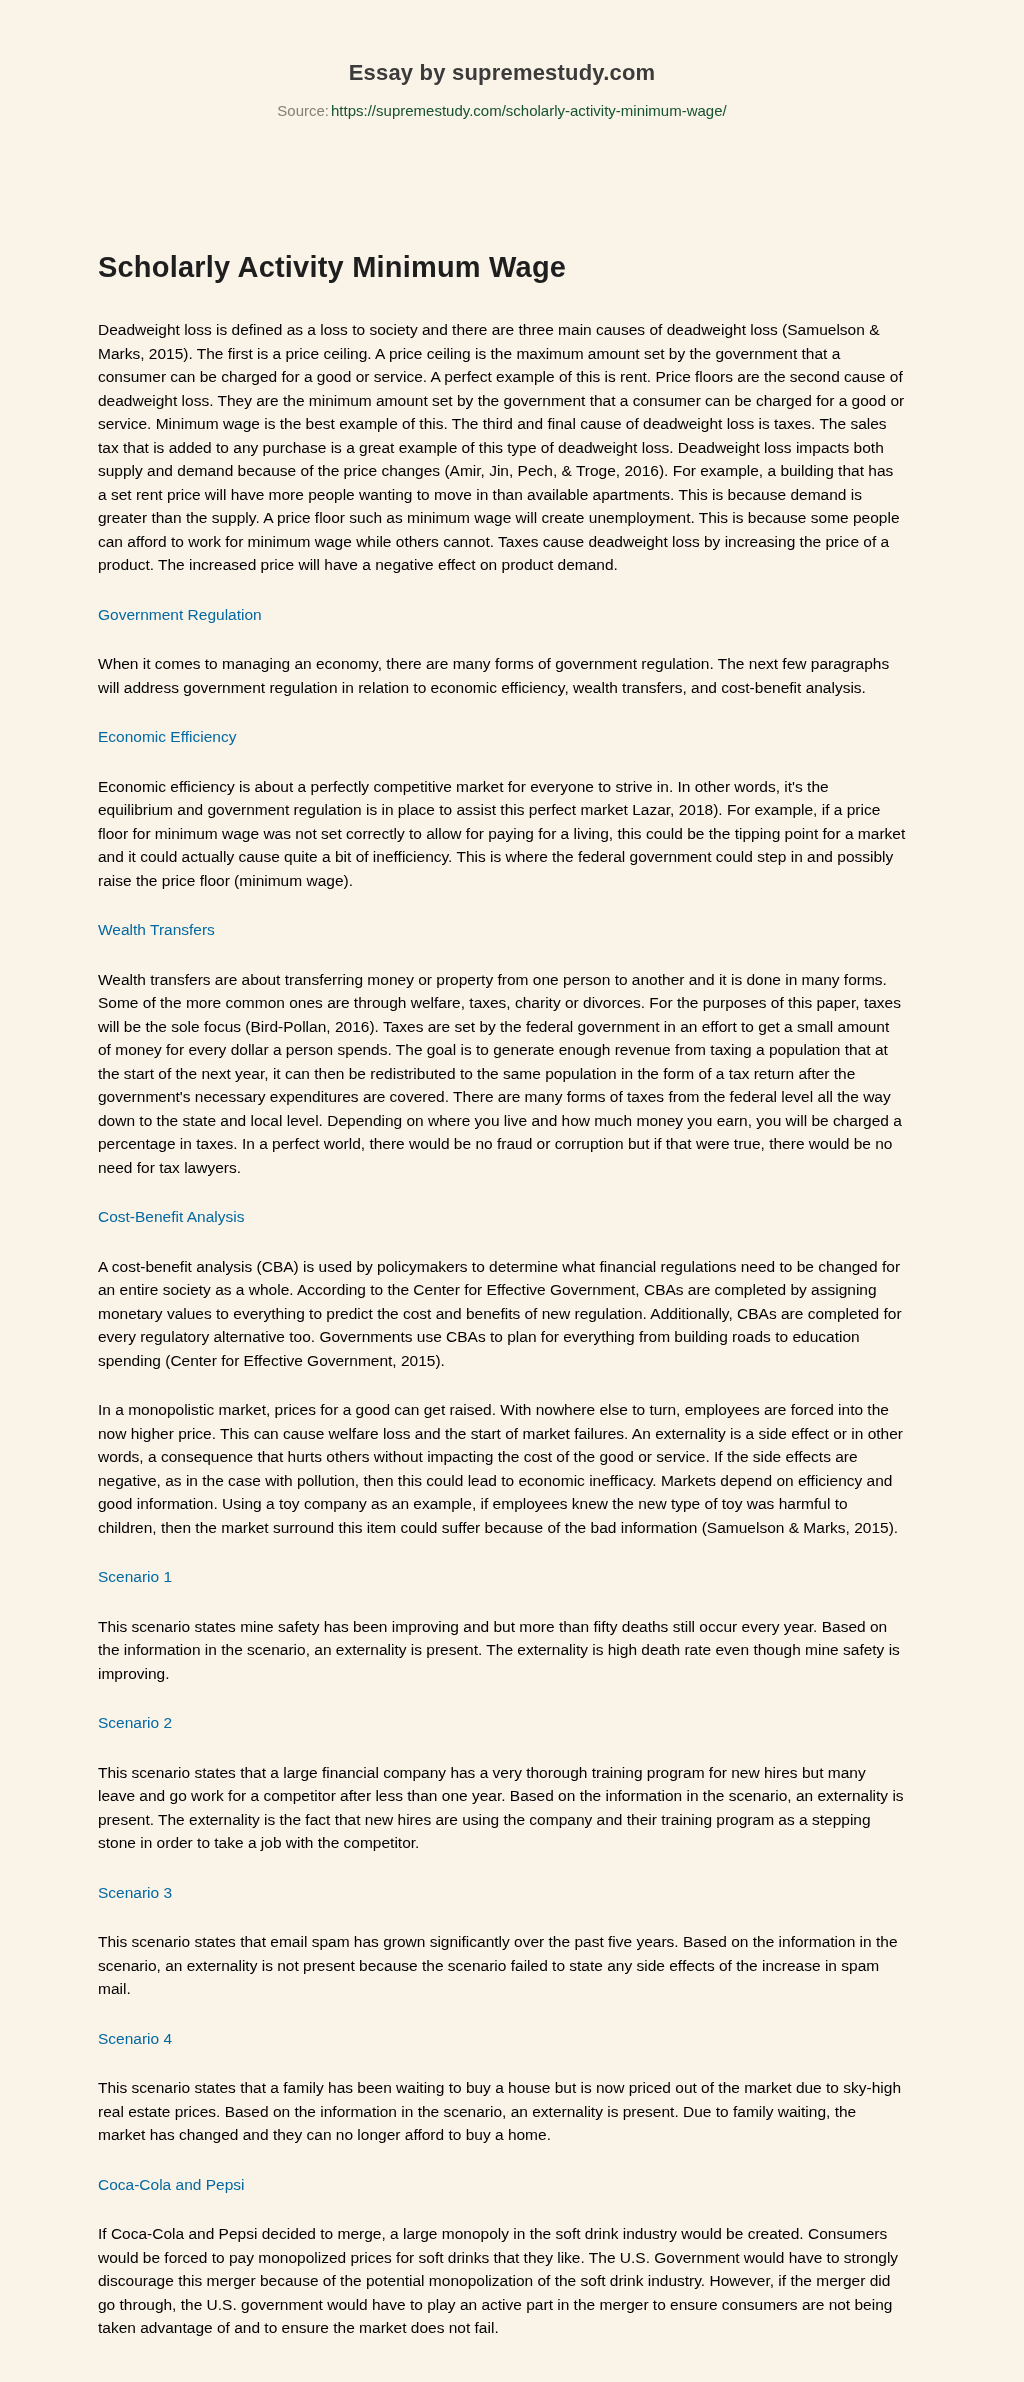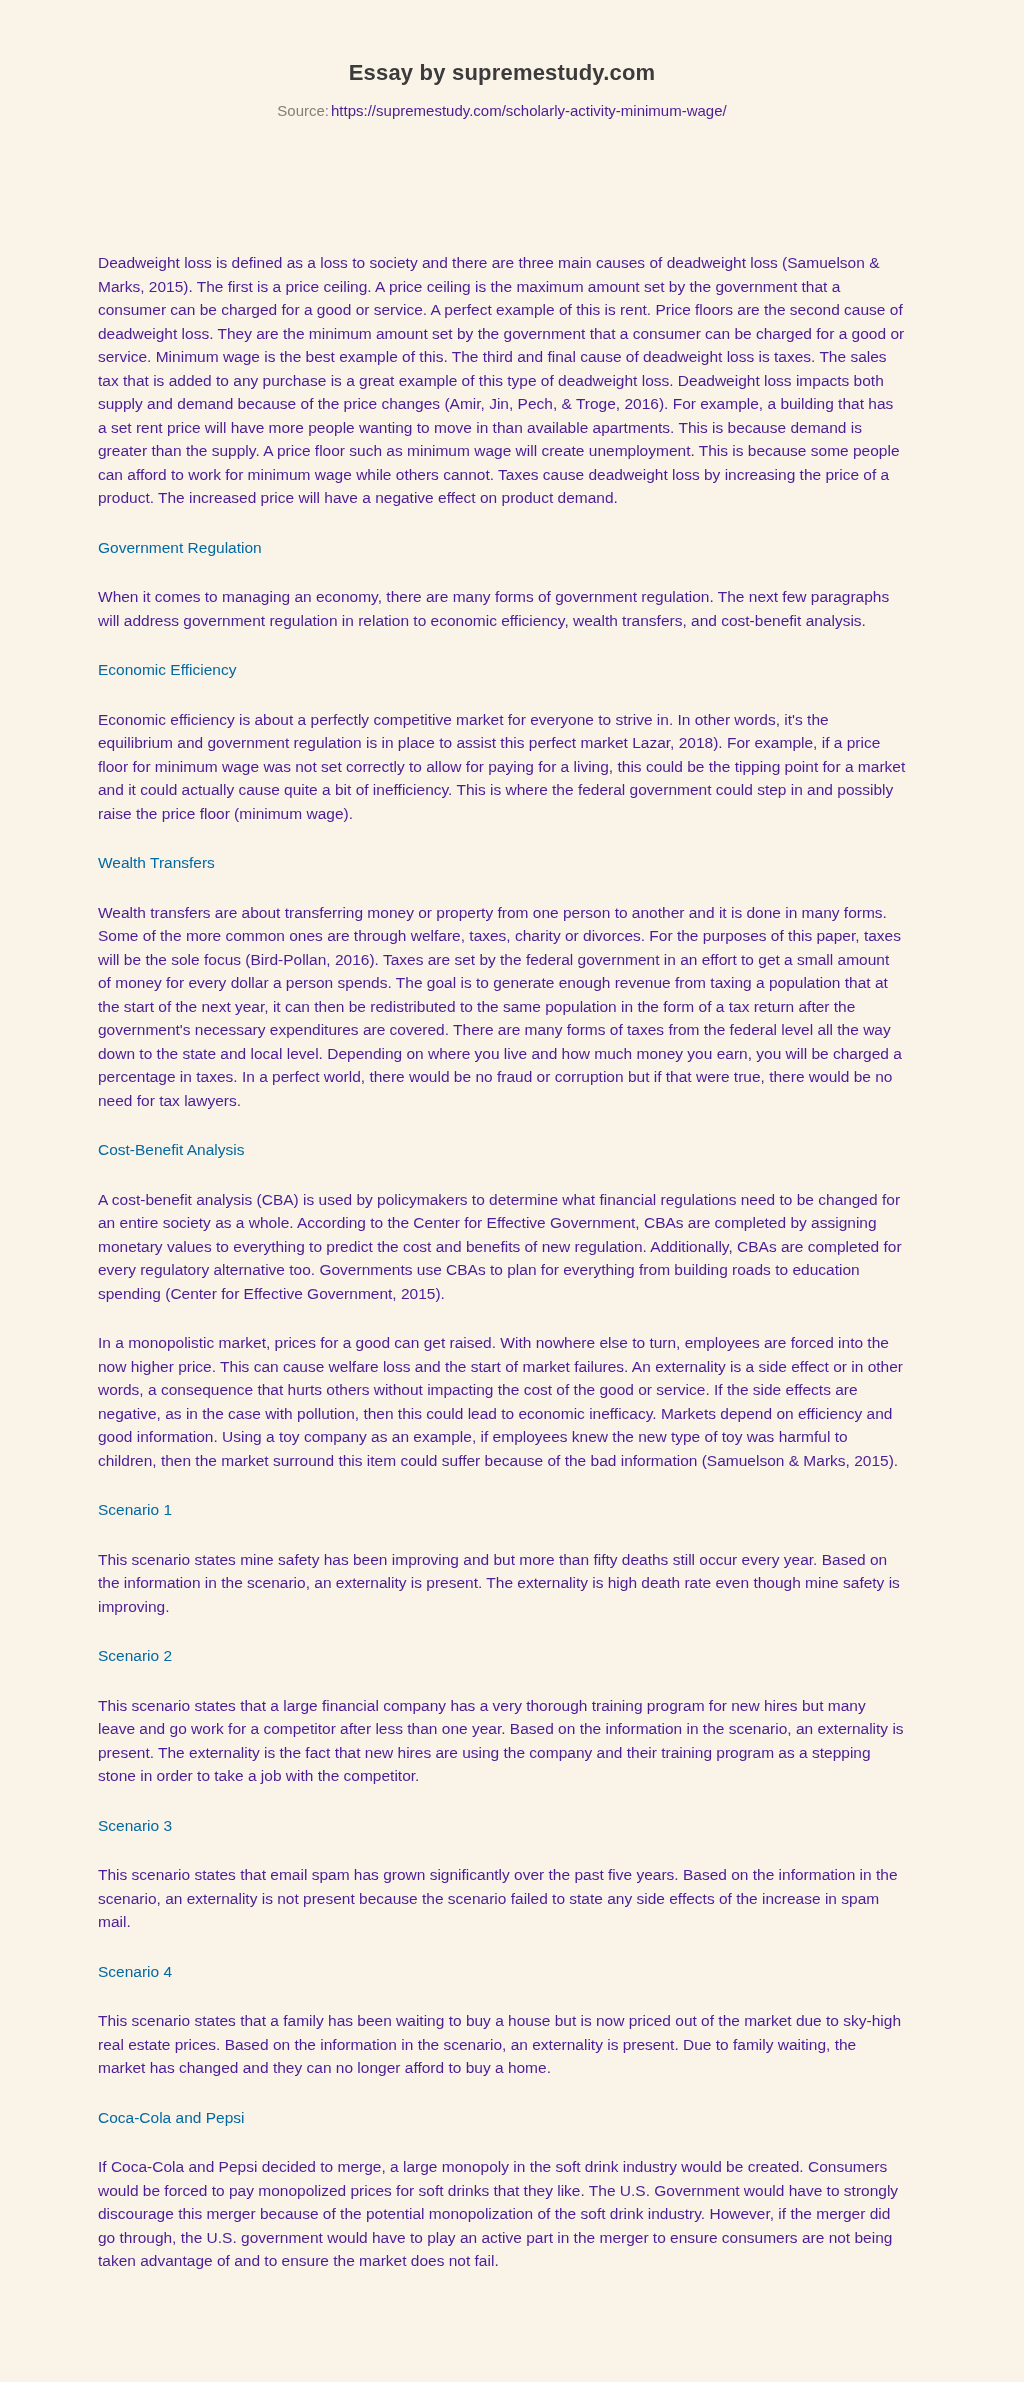--- a/index.html
+++ b/index.html
@@ -38,21 +38,21 @@
 
   .source-line {
     margin-top: 16px;
     font-size: 15px;
     color: #838077;
   }
 
   .source-line .source-label { margin-right: 2px; }
 
   .source-line a {
-    color: #4c1d95;
+    color: #14532d;
     text-decoration: none;
   }
 
   .logo {
     position: absolute;
     top: -8px;
     right: -220px;   
     width: 104px;
     height: 112px;
   }
@@ -68,21 +68,21 @@
     color: #1e1e1e;
     margin: 0 0 34px 0;
     letter-spacing: 0.2px;
   }
 
   .essay-body p,
   .essay-body h2 {
     font-size: 15.5px;
     line-height: 23.5px;
     font-weight: 400;
-    color: #4c1d95;
+    color: #000000;
     margin: 0 0 26px 0;
   }
 
   .essay-body h2 { color: #0369a1; }
 </style>
 </head>
 <body>
 
 <div class="page">
 
@@ -107,20 +107,21 @@
 
           <path d="M57 29 C 68 25, 79 23, 89 22"></path>
 
           <path d="M87 17 C 98 30, 103 46, 98 63 C 92 86, 71 100, 54 90 C 49 86, 48 80, 52 76"></path>
         </g>
       </svg>
     </div>
   </header>
 
   <main class="essay">
+    <h1 class="essay-title">Scholarly Activity Minimum Wage</h1>
 
     <div class="essay-body" id="sections">
         <p>Deadweight loss is defined as a loss to society and there are three main causes of deadweight loss (Samuelson &amp; Marks, 2015). The first is a price ceiling. A price ceiling is the maximum amount set by the government that a consumer can be charged for a good or service. A perfect example of this is rent. Price floors are the second cause of deadweight loss. They are the minimum amount set by the government that a consumer can be charged for a good or service. Minimum wage is the best example of this. The third and final cause of deadweight loss is taxes. The sales tax that is added to any purchase is a great example of this type of deadweight loss. Deadweight loss impacts both supply and demand because of the price changes (Amir, Jin, Pech, &amp; Troge, 2016). For example, a building that has a set rent price will have more people wanting to move in than available apartments. This is because demand is greater than the supply. A price floor such as minimum wage will create unemployment. This is because some people can afford to work for minimum wage while others cannot. Taxes cause deadweight loss by increasing the price of a product. The increased price will have a negative effect on product demand.</p>
         <h2>Government Regulation</h2>
         <p>When it comes to managing an economy, there are many forms of government regulation. The next few paragraphs will address government regulation in relation to economic efficiency, wealth transfers, and cost-benefit analysis.</p>
         <h2>Economic Efficiency</h2>
         <p>Economic efficiency is about a perfectly competitive market for everyone to strive in. In other words, it's the equilibrium and government regulation is in place to assist this perfect market Lazar, 2018). For example, if a price floor for minimum wage was not set correctly to allow for paying for a living, this could be the tipping point for a market and it could actually cause quite a bit of inefficiency. This is where the federal government could step in and possibly raise the price floor (minimum wage).</p>
         <h2>Wealth Transfers</h2>
         <p>Wealth transfers are about transferring money or property from one person to another and it is done in many forms. Some of the more common ones are through welfare, taxes, charity or divorces. For the purposes of this paper, taxes will be the sole focus (Bird-Pollan, 2016). Taxes are set by the federal government in an effort to get a small amount of money for every dollar a person spends. The goal is to generate enough revenue from taxing a population that at the start of the next year, it can then be redistributed to the same population in the form of a tax return after the government's necessary expenditures are covered. There are many forms of taxes from the federal level all the way down to the state and local level. Depending on where you live and how much money you earn, you will be charged a percentage in taxes. In a perfect world, there would be no fraud or corruption but if that were true, there would be no need for tax lawyers.</p>
         <h2>Cost-Benefit Analysis</h2>

